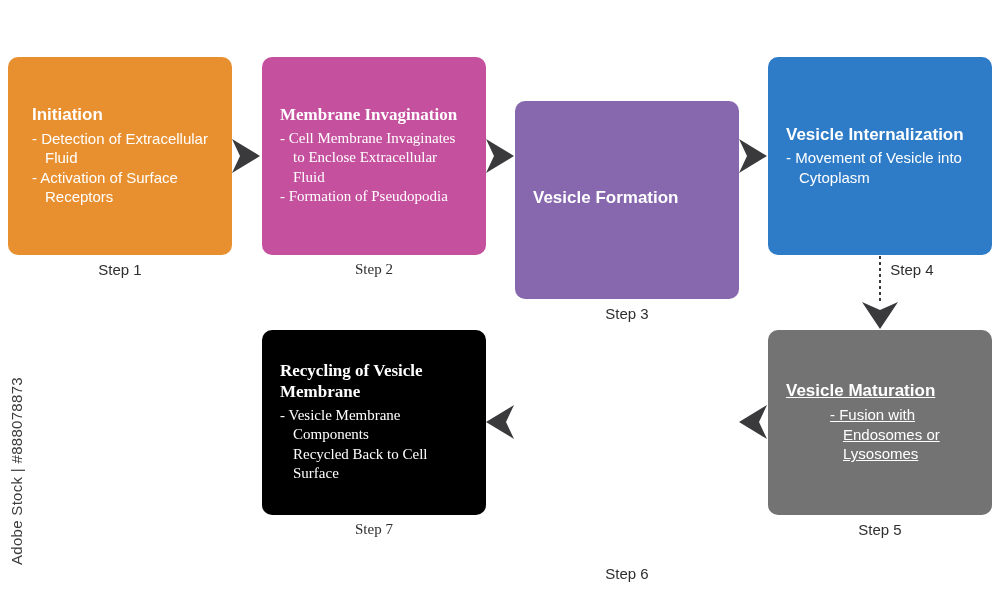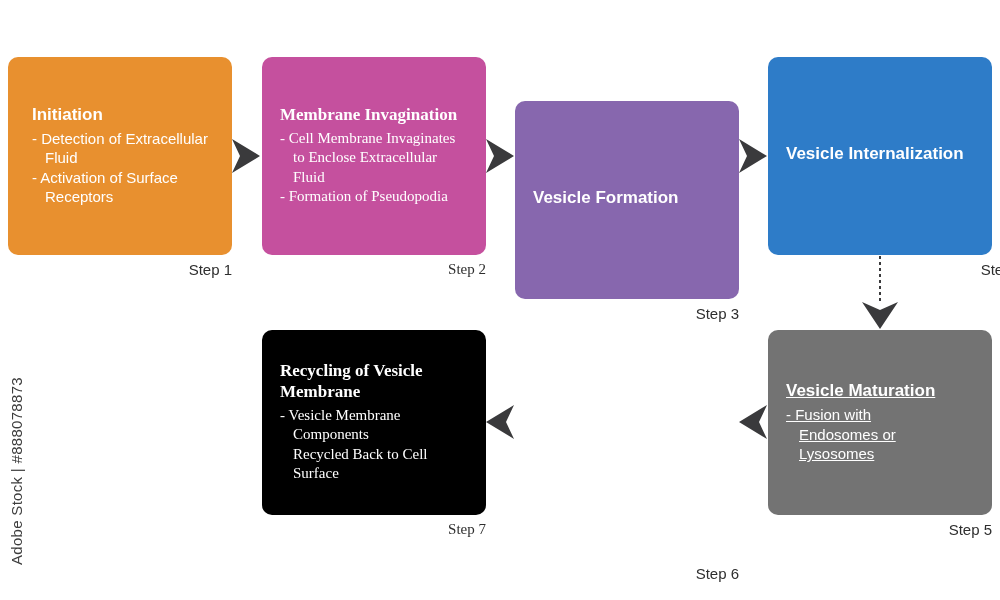--- a/index.html
+++ b/index.html
@@ -37,25 +37,25 @@
   .t-nowrap { white-space: nowrap; }
   .bullet {
     font-size: 15px;
     line-height: 1.3;
     padding-left: 13px;
     text-indent: -13px;
   }
   .bw180 .bullet { max-width: 186px; }
   .bw165 .bullet { max-width: 165px; }
   .bw145 .bullet { max-width: 148px; }
-  .bw140 .bullet { max-width: 142px; }
+  .bw140 .bullet { max-width: 142px; margin-left: 44px; }
   .step-label {
     position: absolute;
     width: 224px;
-    text-align: right;
+    text-align: center;
     font-size: 15px;
     color: #2e2e2e;
   }
   .row1-label { top: 261px; }
   .row2-label { top: 521px; }
   .shift-right { transform: translateX(32px); }
   .arrow { position: absolute; }
   .arrow path { fill: #3a3a3c; }
   .arrow line { stroke: #3a3a3c; stroke-width: 2; }
   .watermark {
@@ -87,20 +87,21 @@
     <div class="bullet">- Cell Membrane Invaginates to Enclose Extracellular Fluid</div>
     <div class="bullet">- Formation of Pseudopodia</div>
   </div>
 
   <div class="box row1 c3 bw165" style="background: rgb(135, 103, 174);">
     <div class="title">Vesicle Formation</div>
   </div>
 
   <div class="box row1 c4" style="background: rgb(46, 124, 200);">
     <div class="title t-nowrap">Vesicle Internalization</div>
+    <div class="bullet">- Movement of Vesicle into Cytoplasm</div>
   </div>
 
   <div class="box row2 c2 bw145" style="background: #000000;">
     <div class="title">Recycling of Vesicle Membrane</div>
     <div class="bullet">- Vesicle Membrane Components Recycled Back to Cell Surface</div>
   </div>
 
 
   <div class="box row2 c4 bw140" style="background: #737373; text-decoration: underline;">
     <div class="title">Vesicle Maturation</div>

